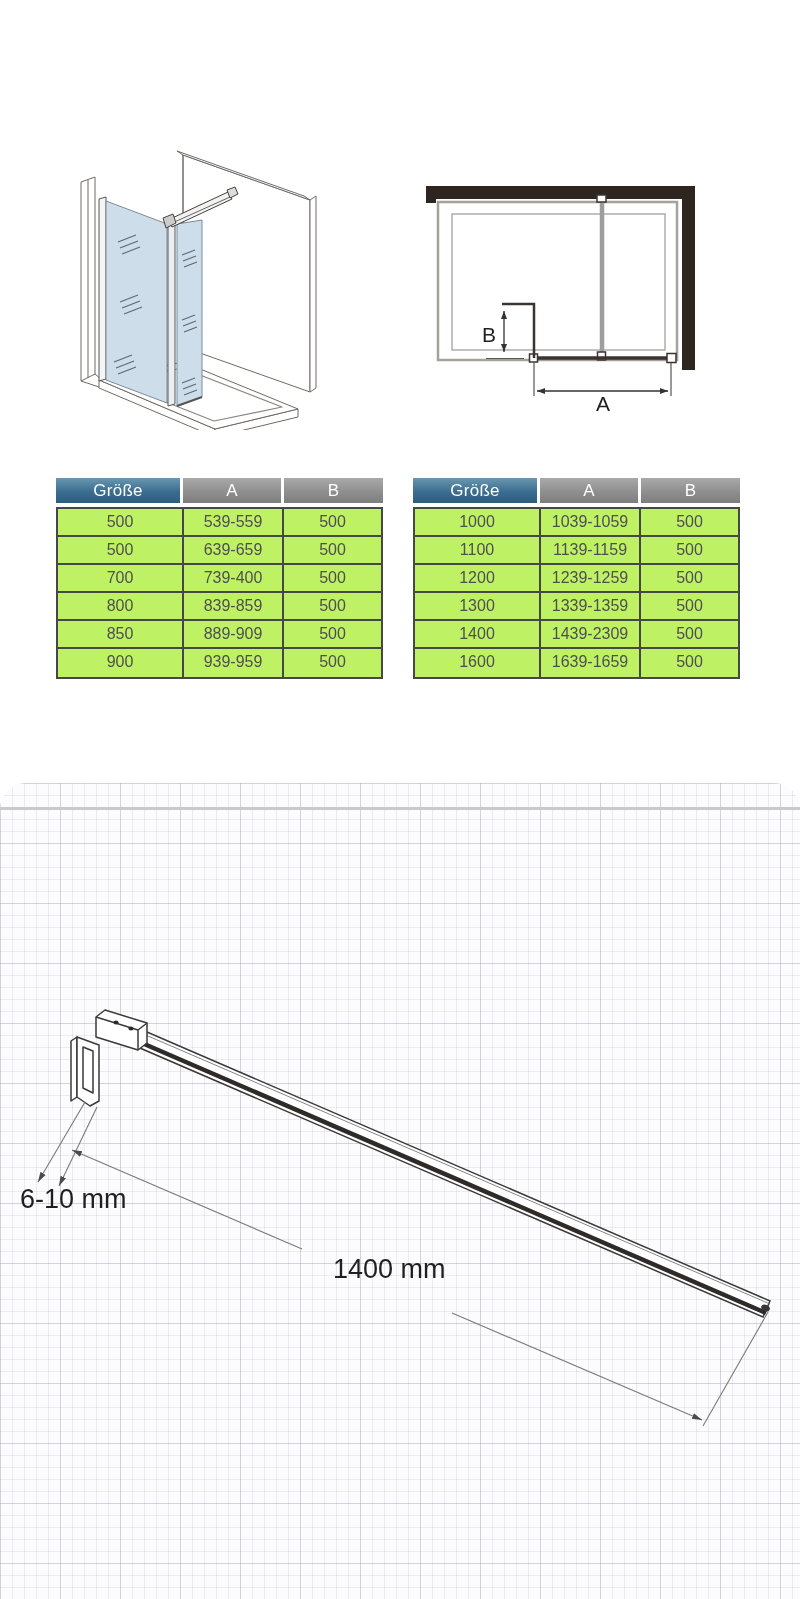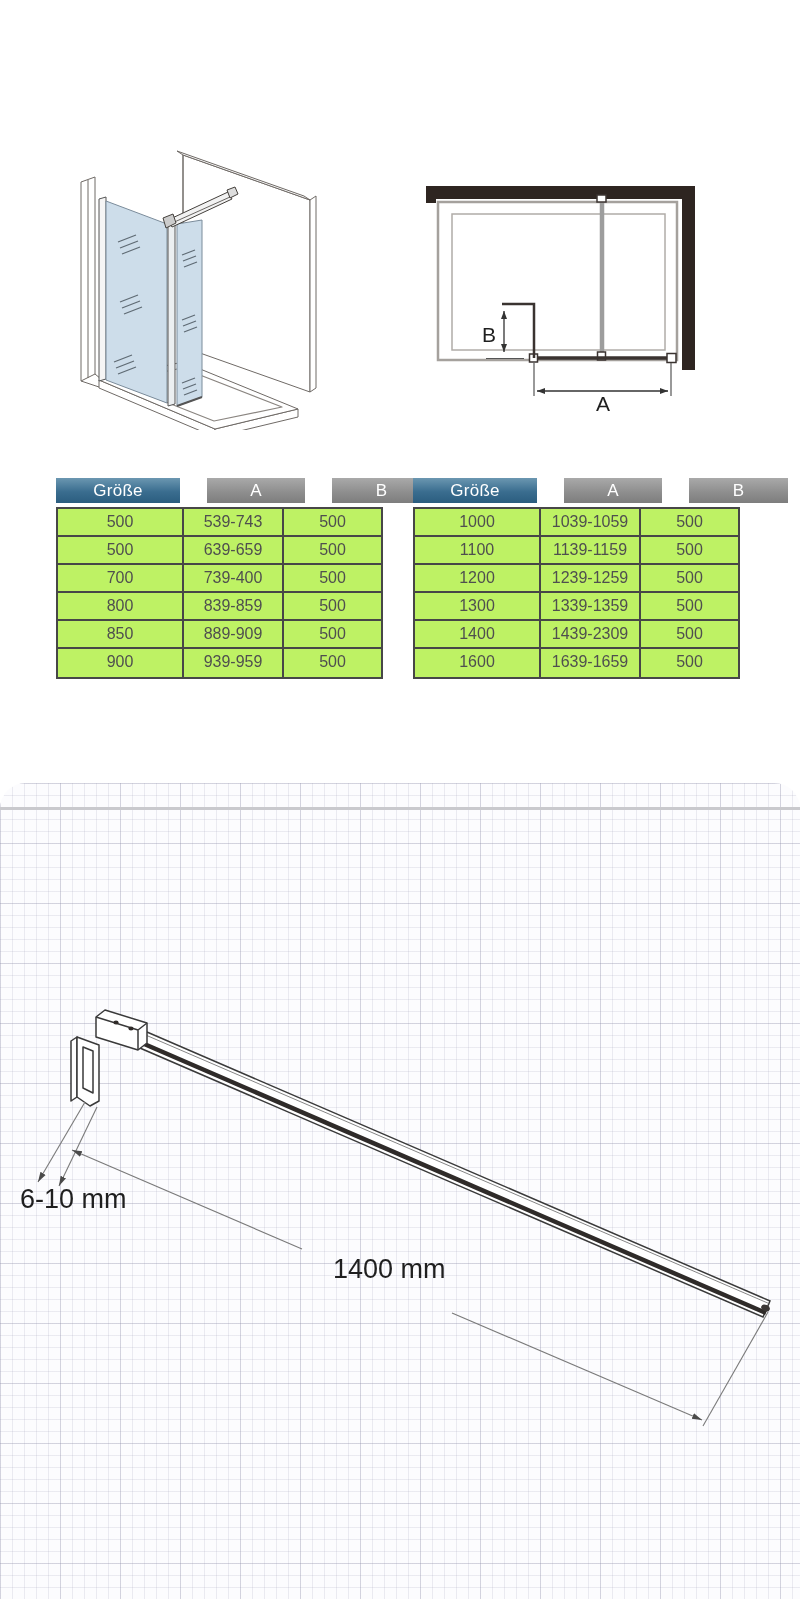--- a/index.html
+++ b/index.html
@@ -8,21 +8,21 @@
     font-family:"Liberation Sans", sans-serif;
   }
   
   .abs{position:absolute;}
   #svg-3d{left:55px;top:130px;}
   #svg-plan{left:410px;top:165px;}
   
   .spec-table{position:absolute;width:327px;}
   #table-left{left:56px;top:478px;}
   #table-right{left:413px;top:478px;}
-  .spec-head{display:grid;grid-template-columns:127px 101px 99px;gap:24px;}
+  .spec-head{display:grid;grid-template-columns:127px 101px 99px;}
   .spec-head .hcell{
     box-sizing:border-box;height:25px;line-height:25px;text-align:center;
     color:#ffffff;font-size:17px;letter-spacing:.3px;
   }
   .hcell.blue{background:linear-gradient(180deg,#6b97b1 0%,#3a6d8f 55%,#2b5d7f 100%);}
   .hcell.gray{background:linear-gradient(180deg,#a9a9a9 0%,#8f8f8f 55%,#7d7d7d 100%);}
   .spec-head .hcell:not(:last-child){border-right:3px solid #ffffff;}
   .spec-body{
     display:grid;grid-template-columns:126px 100px auto;
     border:2px solid #474747;margin-top:4px;background:#bef264;
@@ -158,21 +158,21 @@
 </svg>
 
 <div id="table-left" class="spec-table">
   <div class="spec-head">
     <div class="hcell blue">Größe</div>
     <div class="hcell gray">A</div>
     <div class="hcell gray">B</div>
   </div>
   <div class="spec-body">
     <div class="cell">500</div>
-    <div class="cell">539-743</div>
+    <div class="cell">539-559</div>
     <div class="cell lc">500</div>
     <div class="cell">500</div>
     <div class="cell">639-659</div>
     <div class="cell lc">500</div>
     <div class="cell">700</div>
     <div class="cell">739-400</div>
     <div class="cell lc">500</div>
     <div class="cell">800</div>
     <div class="cell">839-859</div>
     <div class="cell lc">500</div>

